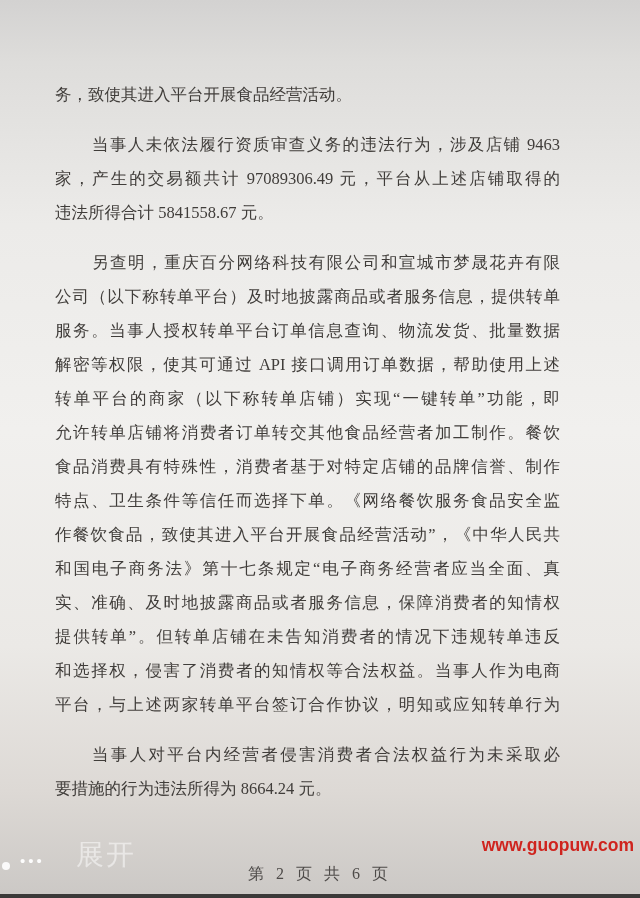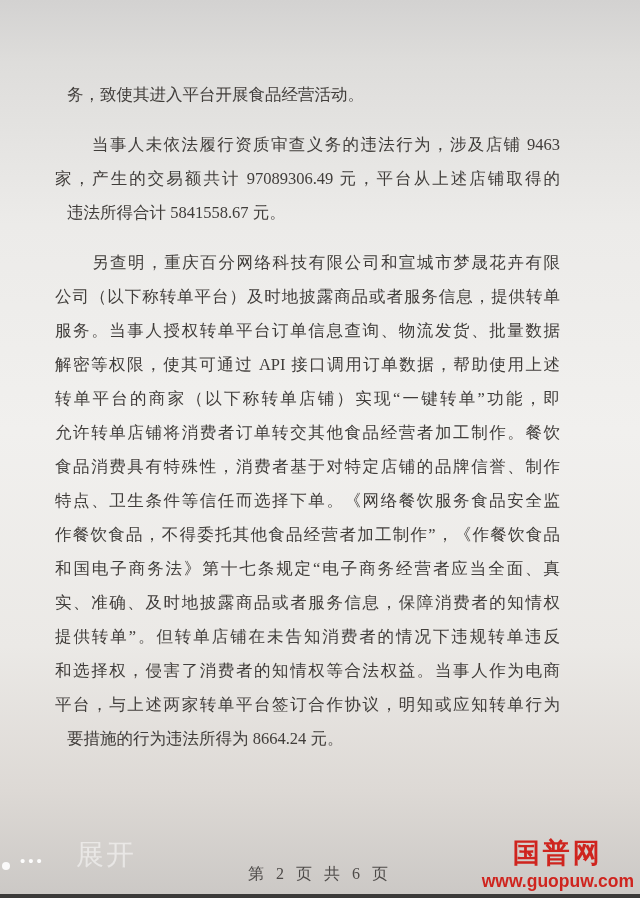--- a/index.html
+++ b/index.html
@@ -8,21 +8,21 @@
     background:linear-gradient(180deg,#d3d2d1 0%, #dedddb 7%, #ecebe9 25%, #f1f0ee 48%, #ebe9e6 72%, #ddd9d5 88%, #cbc8c5 100%);
     font-family:"Liberation Serif","DejaVu Serif",serif;
   }
   .doc-text { position:absolute; left:55px; top:78px; width:505px; }
   .doc-line {
     height:34px; line-height:34px; font-size:16.5px; color:#403d3a;
     text-align:justify; text-align-last:justify; text-justify:inter-character;
     overflow:hidden;
   }
   .doc-line.indent { text-indent:37px;margin-top:16px; }
-  .doc-line.last { text-align-last:left;margin-left:12px; }
+  .doc-line.last { text-align-last:left; }
   .page-footer {
     position:absolute; left:0; right:0; top:864px; text-align:center;
     font-size:16px; letter-spacing:4px; color:#4e4b49;
   }
   .overlay { position:absolute; left:0; top:836px; width:300px; height:45px; }
   .bullet-dot {
     position:absolute; left:2px; top:26px; width:8px; height:8px;
     border-radius:50%; background:rgba(255,255,255,0.9);
   }
   .more-dots {
@@ -57,37 +57,37 @@
       <div class="doc-line">家，产生的交易额共计 97089306.49 元，平台从上述店铺取得的</div>
       <div class="doc-line last">违法所得合计 5841558.67 元。</div>
       <div class="doc-line indent">另查明，重庆百分网络科技有限公司和宣城市梦晟花卉有限</div>
       <div class="doc-line">公司（以下称转单平台）及时地披露商品或者服务信息，提供转单</div>
       <div class="doc-line">服务。当事人授权转单平台订单信息查询、物流发货、批量数据</div>
       <div class="doc-line">解密等权限，使其可通过 API 接口调用订单数据，帮助使用上述</div>
       <div class="doc-line">转单平台的商家（以下称转单店铺）实现“一键转单”功能，即</div>
       <div class="doc-line">允许转单店铺将消费者订单转交其他食品经营者加工制作。餐饮</div>
       <div class="doc-line">食品消费具有特殊性，消费者基于对特定店铺的品牌信誉、制作</div>
       <div class="doc-line">特点、卫生条件等信任而选择下单。《网络餐饮服务食品安全监</div>
-      <div class="doc-line">作餐饮食品，不得委托其他食品经营者加工制作”，《作餐饮食品</div>
+      <div class="doc-line">作餐饮食品，致使其进入平台开展食品经营活动”，《中华人民共</div>
       <div class="doc-line">和国电子商务法》第十七条规定“电子商务经营者应当全面、真</div>
       <div class="doc-line">实、准确、及时地披露商品或者服务信息，保障消费者的知情权</div>
       <div class="doc-line">提供转单”。但转单店铺在未告知消费者的情况下违规转单违反</div>
       <div class="doc-line">和选择权，侵害了消费者的知情权等合法权益。当事人作为电商</div>
       <div class="doc-line">平台，与上述两家转单平台签订合作协议，明知或应知转单行为</div>
+      <div class="doc-line indent">当事人对平台内经营者侵害消费者合法权益行为未采取必</div>
       <div class="doc-line last">要措施的行为违法所得为 8664.24 元。</div>
     </div>
 
   <div class="page-footer">第 2 页 共 6 页</div>
 
   <div class="overlay">
     <span class="bullet-dot"></span>
     <span class="more-dots">•••</span>
     <span class="expand-btn">展开</span>
   </div>
 
   <div class="watermark">
-    <div class="wm-name">国普网</div>
     <div class="wm-url">www.guopuw.com</div>
   </div>
 
   <div class="bottom-strip"></div>
 
 </div>
 
 </body></html>

